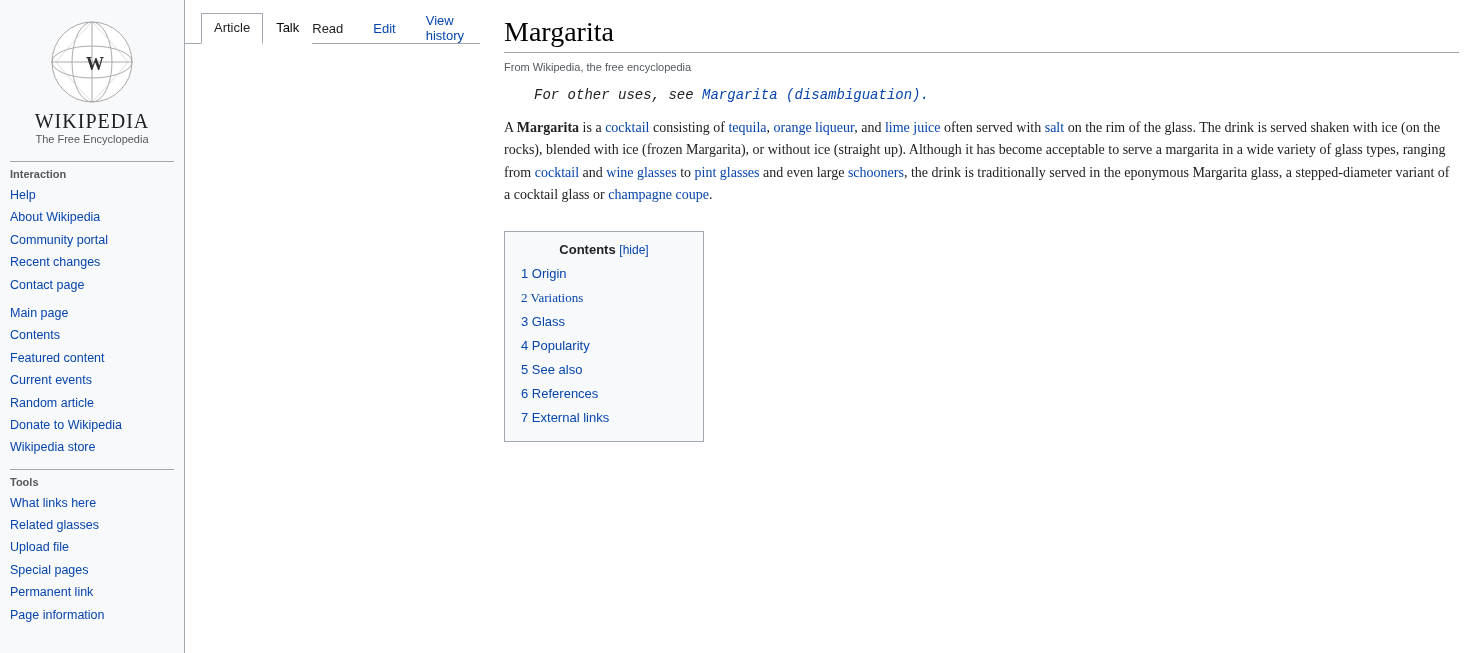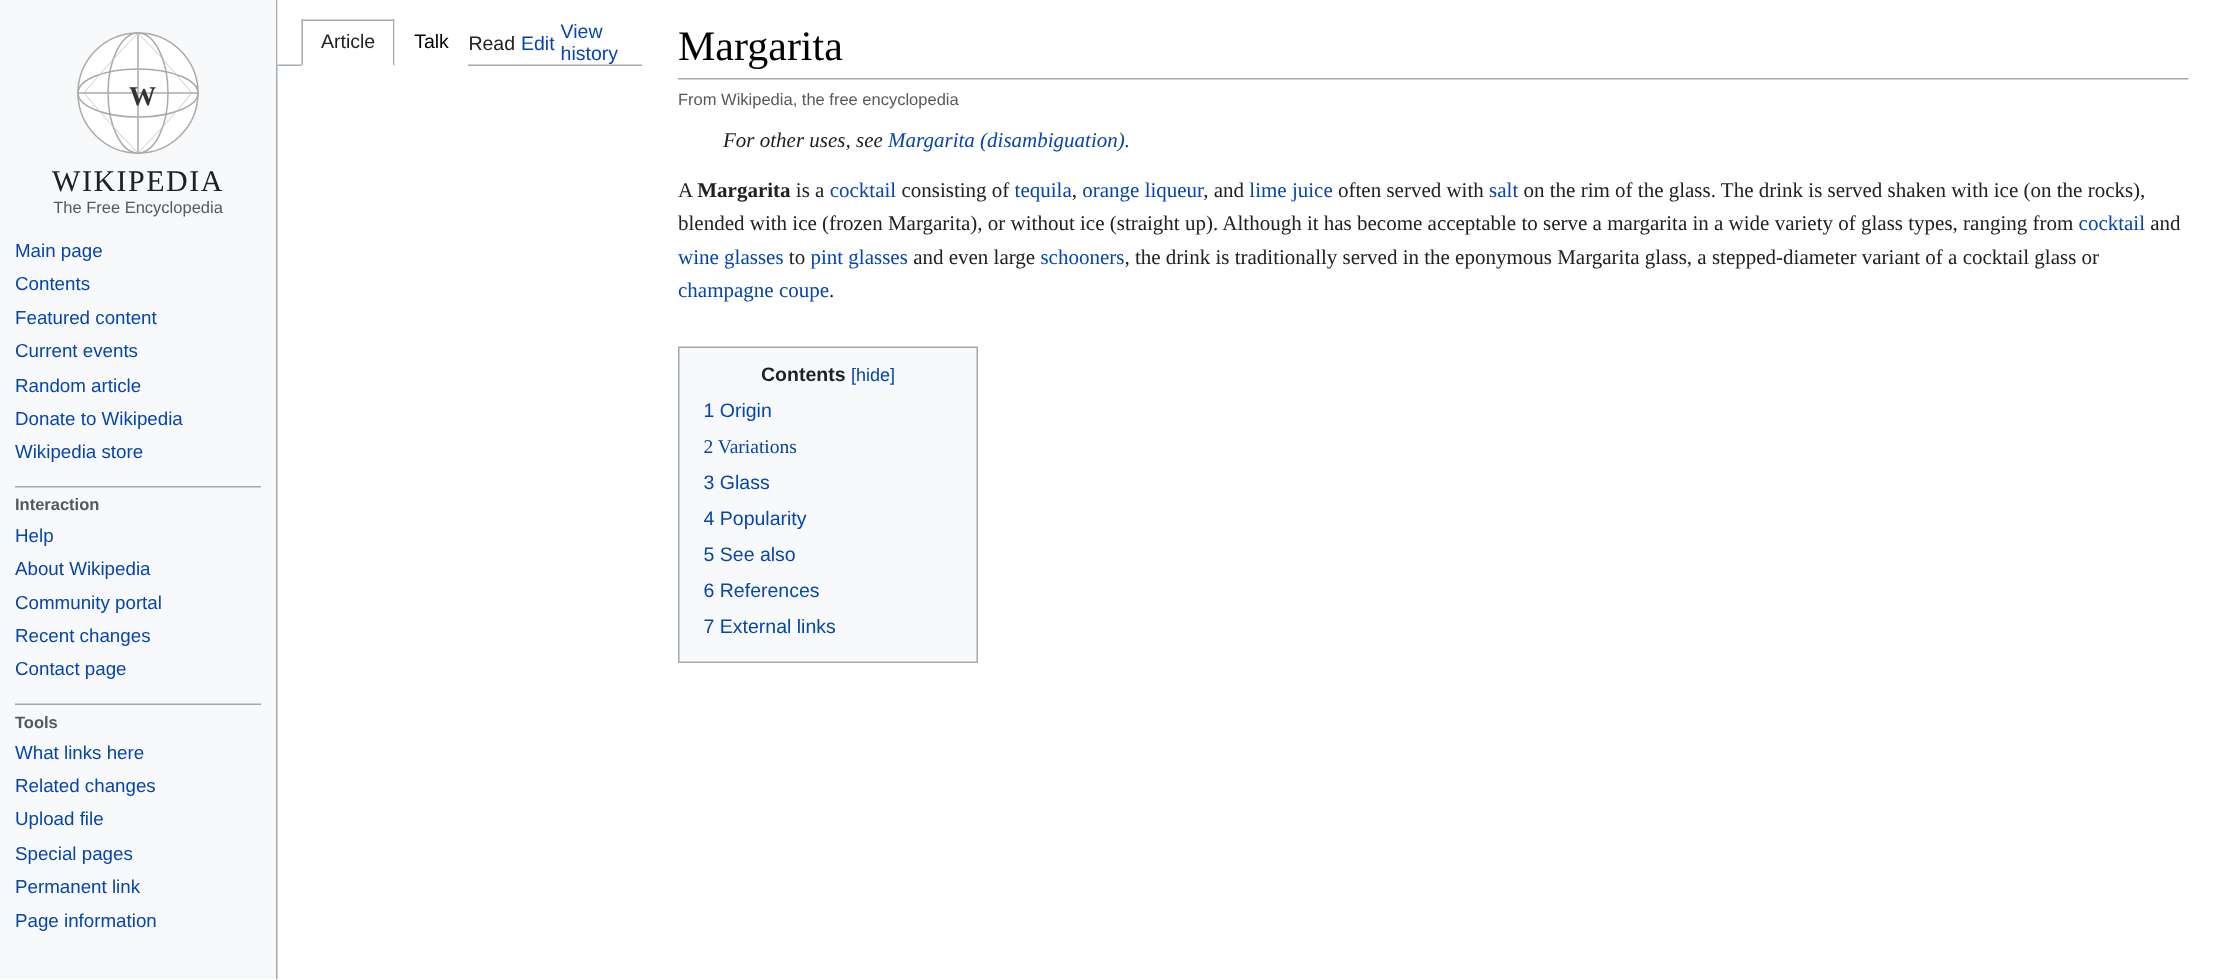--- a/index.html
+++ b/index.html
@@ -99,21 +99,21 @@
       color: #202122;
       border: 1px solid #a2a9b1;
       border-bottom: 1px solid #fff;
       background: #fff;
     }
     .tabs-right {
       margin-left: auto;
       display: flex;
       align-items: center;
       padding-right: 16px;
-      gap: 4px;
+      gap: 30px;
       font-family: sans-serif;
       font-size: 13px;
     }
     .tabs-right a { color: #0645ad; }
     .tabs-right span.read { color: #202122; }
 
     
     #article {
       padding: 16px 24px 24px 24px;
       max-width: 100%;
@@ -130,20 +130,21 @@
     .from-wiki {
       font-size: 11px;
       color: #54595d;
       font-family: sans-serif;
       margin-bottom: 14px;
     }
     .disambiguation-note {
       font-style: italic;
       margin: 0 0 14px 30px;
       font-size: 14px;
+      font-family: Liberation Mono, monospace;
     }
     .article-body {
       font-size: 14px;
       line-height: 1.6;
       margin-bottom: 16px;
     }
     .article-body b { font-weight: bold; }
 
     
     .toc {
@@ -188,50 +189,50 @@
         <ellipse cx="44" cy="44" rx="40" ry="16" fill="none" stroke="#aaa" stroke-width="1"></ellipse>
         <line x1="4" y1="44" x2="84" y2="44" stroke="#aaa" stroke-width="1"></line>
         <line x1="44" y1="4" x2="44" y2="84" stroke="#aaa" stroke-width="1"></line>
 
         <path d="M44 4 Q60 20 80 44 Q60 68 44 84 Q28 68 8 44 Q28 20 44 4Z" fill="none" stroke="#bbb" stroke-width="0.5"></path>
 
         <text x="38" y="52" font-family="serif" font-size="18" font-weight="bold" fill="#333">W</text>
       </svg>
       <div class="wiki-title">WIKIPEDIA</div>
       <div class="wiki-subtitle">The Free Encyclopedia</div>
+    </div>
+
+    <div class="sidebar-section">
+      <div class="sidebar-section-title">Interaction</div>
+      <ul class="sidebar-nav" id="nav-interaction-list">
+          <li><a href="#">Help</a></li>
+          <li><a href="#">About Wikipedia</a></li>
+          <li><a href="#">Community portal</a></li>
+          <li><a href="#">Recent changes</a></li>
+          <li><a href="#">Contact page</a></li>
+        </ul>
     </div>
 
     <div class="sidebar-section nav-main">
       <ul class="sidebar-nav" id="nav-main-list">
           <li><a href="#">Main page</a></li>
           <li><a href="#">Contents</a></li>
           <li><a href="#">Featured content</a></li>
           <li><a href="#">Current events</a></li>
           <li><a href="#">Random article</a></li>
           <li><a href="#">Donate to Wikipedia</a></li>
           <li><a href="#">Wikipedia store</a></li>
         </ul>
     </div>
 
     <div class="sidebar-section">
-      <div class="sidebar-section-title">Interaction</div>
-      <ul class="sidebar-nav" id="nav-interaction-list">
-          <li><a href="#">Help</a></li>
-          <li><a href="#">About Wikipedia</a></li>
-          <li><a href="#">Community portal</a></li>
-          <li><a href="#">Recent changes</a></li>
-          <li><a href="#">Contact page</a></li>
-        </ul>
-    </div>
-
-    <div class="sidebar-section">
       <div class="sidebar-section-title">Tools</div>
       <ul class="sidebar-nav" id="nav-tools-list">
           <li><a href="#">What links here</a></li>
-          <li><a href="#">Related changes</a></li>
+          <li><a href="#">Related glasses</a></li>
           <li><a href="#">Upload file</a></li>
           <li><a href="#">Special pages</a></li>
           <li><a href="#">Permanent link</a></li>
           <li><a href="#">Page information</a></li>
         </ul>
     </div>
   </div>
 
   <div id="main">
 

